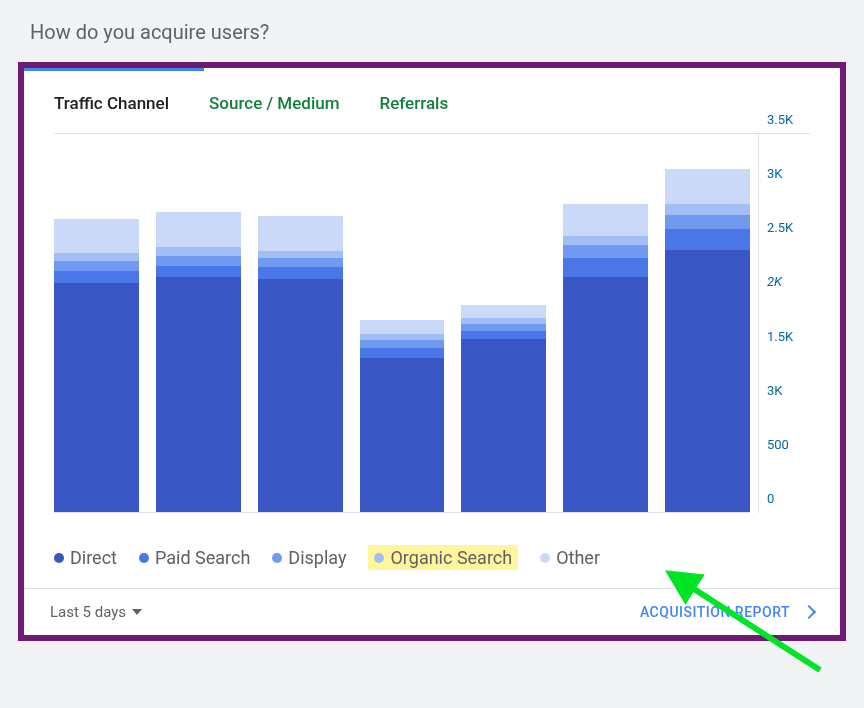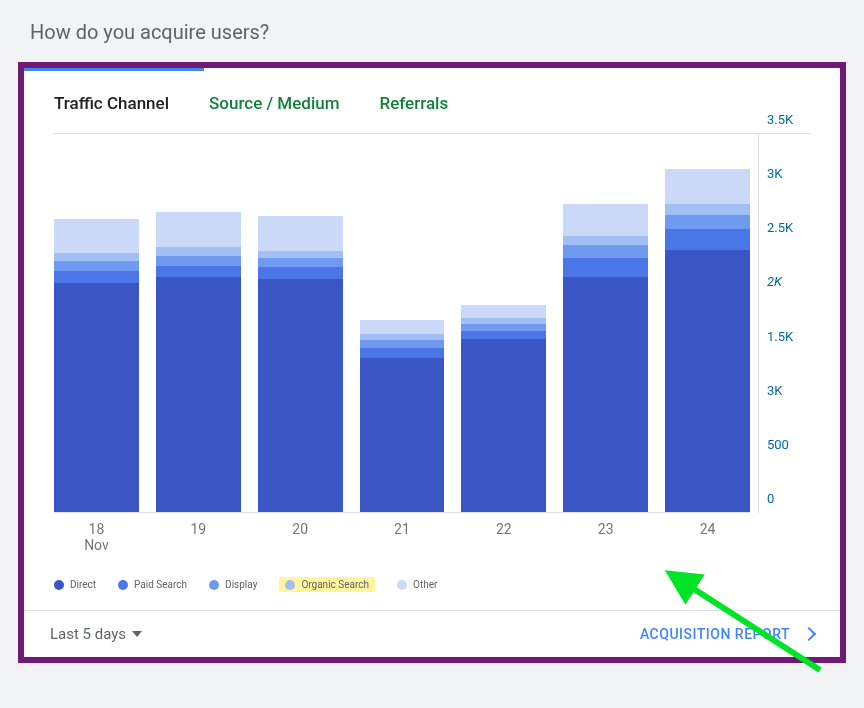--- a/index.html
+++ b/index.html
@@ -91,21 +91,21 @@
     text-align: center;
     color: #757575;
     font-size: 14px;
   }
   .x-sub { font-size: 14px; color: #757575; }
   .legend {
     display: flex;
     gap: 22px;
     padding: 14px 30px 18px;
     align-items: center;
-    font-size: 10px;
+    font-size: 18px;
     color: #616161;
   }
   .legend-item { display: flex; align-items: center; gap: 6px; }
   .swatch { width: 10px; height: 10px; border-radius: 50%; }
   .legend-highlight {
     background: #fff59d;
     padding: 2px 6px;
     border-radius: 2px;
   }
   .footer {
@@ -222,29 +222,20 @@
           <div class="y-tick" style="bottom: 14.2857%;">500</div>
           <div class="y-tick" style="bottom: 28.5714%;">3K</div>
           <div class="y-tick" style="bottom: 42.8571%;">1.5K</div>
           <div class="y-tick" style="bottom: 57.1429%; font-style: italic;">2K</div>
           <div class="y-tick" style="bottom: 71.4286%;">2.5K</div>
           <div class="y-tick" style="bottom: 85.7143%;">3K</div>
           <div class="y-tick" style="bottom: 100%;">3.5K</div>
         </div>
     </div>
     <div class="x-labels">
-      <div class="x-labels-inner" id="x-labels">
-          <div class="x-label">18<div class="x-sub">Nov</div></div>
-          <div class="x-label">19</div>
-          <div class="x-label">20</div>
-          <div class="x-label">21</div>
-          <div class="x-label">22</div>
-          <div class="x-label">23</div>
-          <div class="x-label">24</div>
-        </div>
       <div class="x-spacer"></div>
     </div>
   </div>
 
   <div class="legend" id="legend">
       <div class="legend-item">
         <span class="swatch" style="background: rgb(58, 86, 197);"></span>
         <span>Direct</span>
       </div>
       <div class="legend-item">

